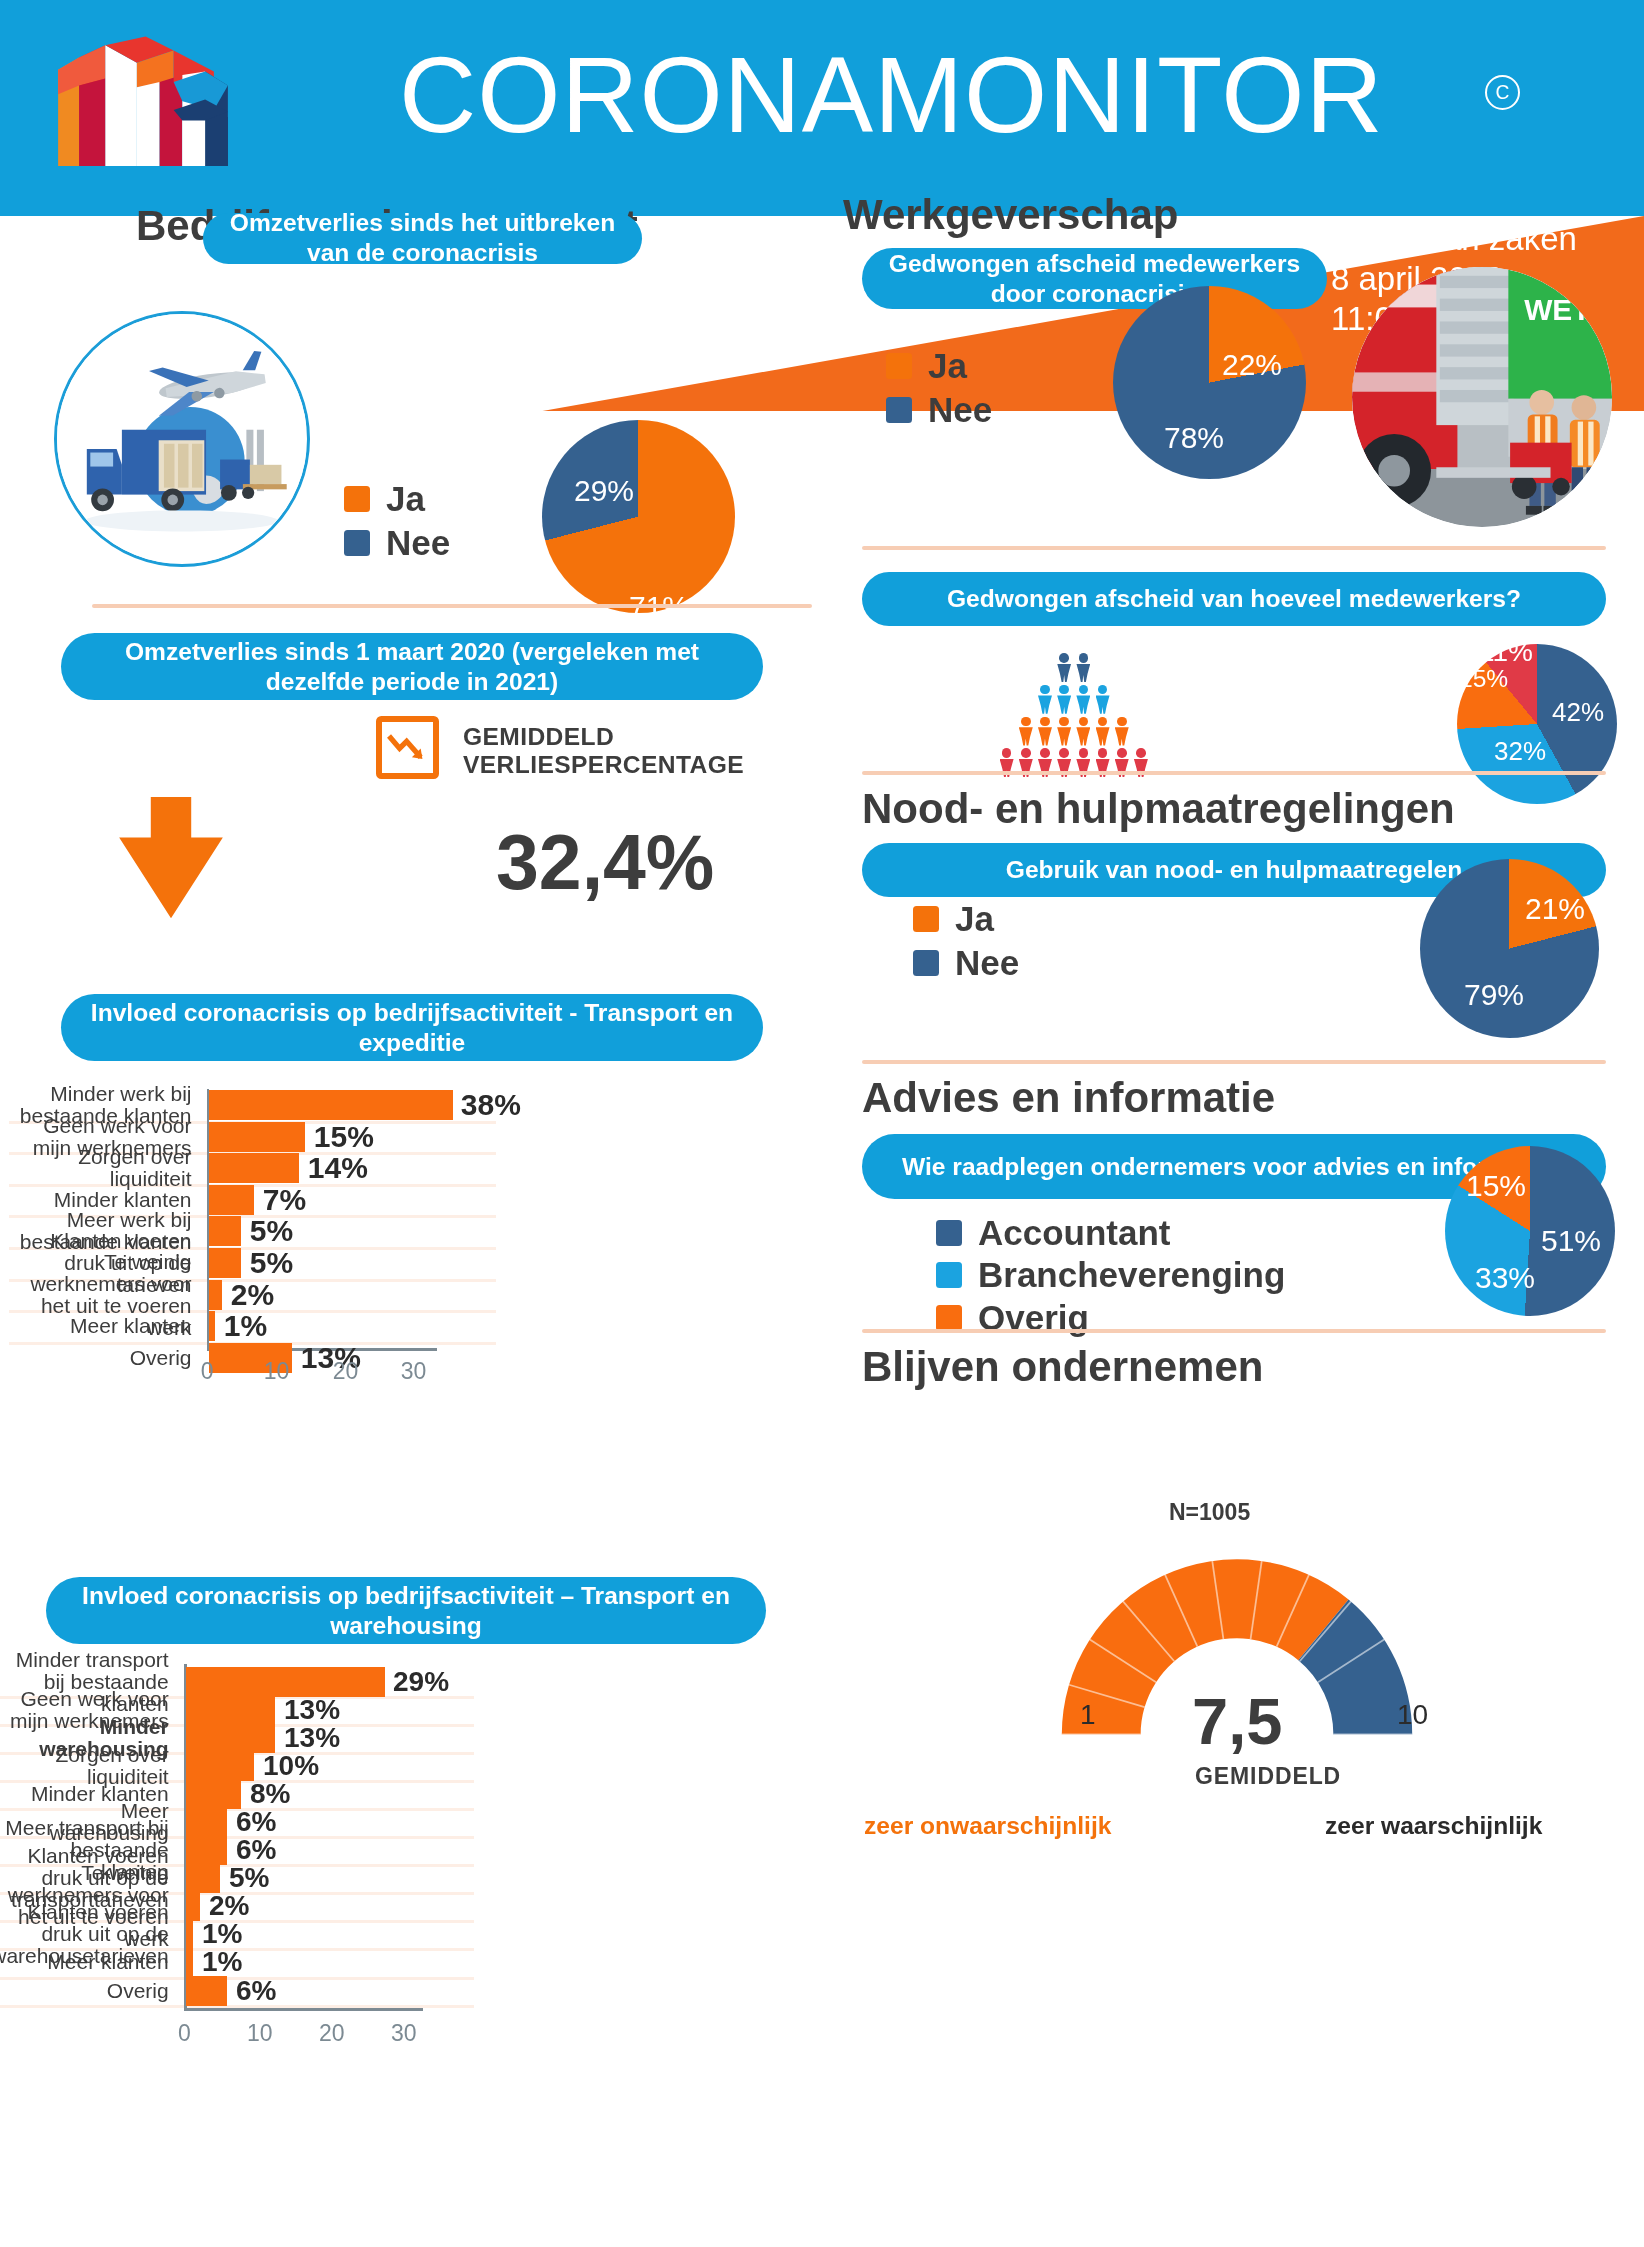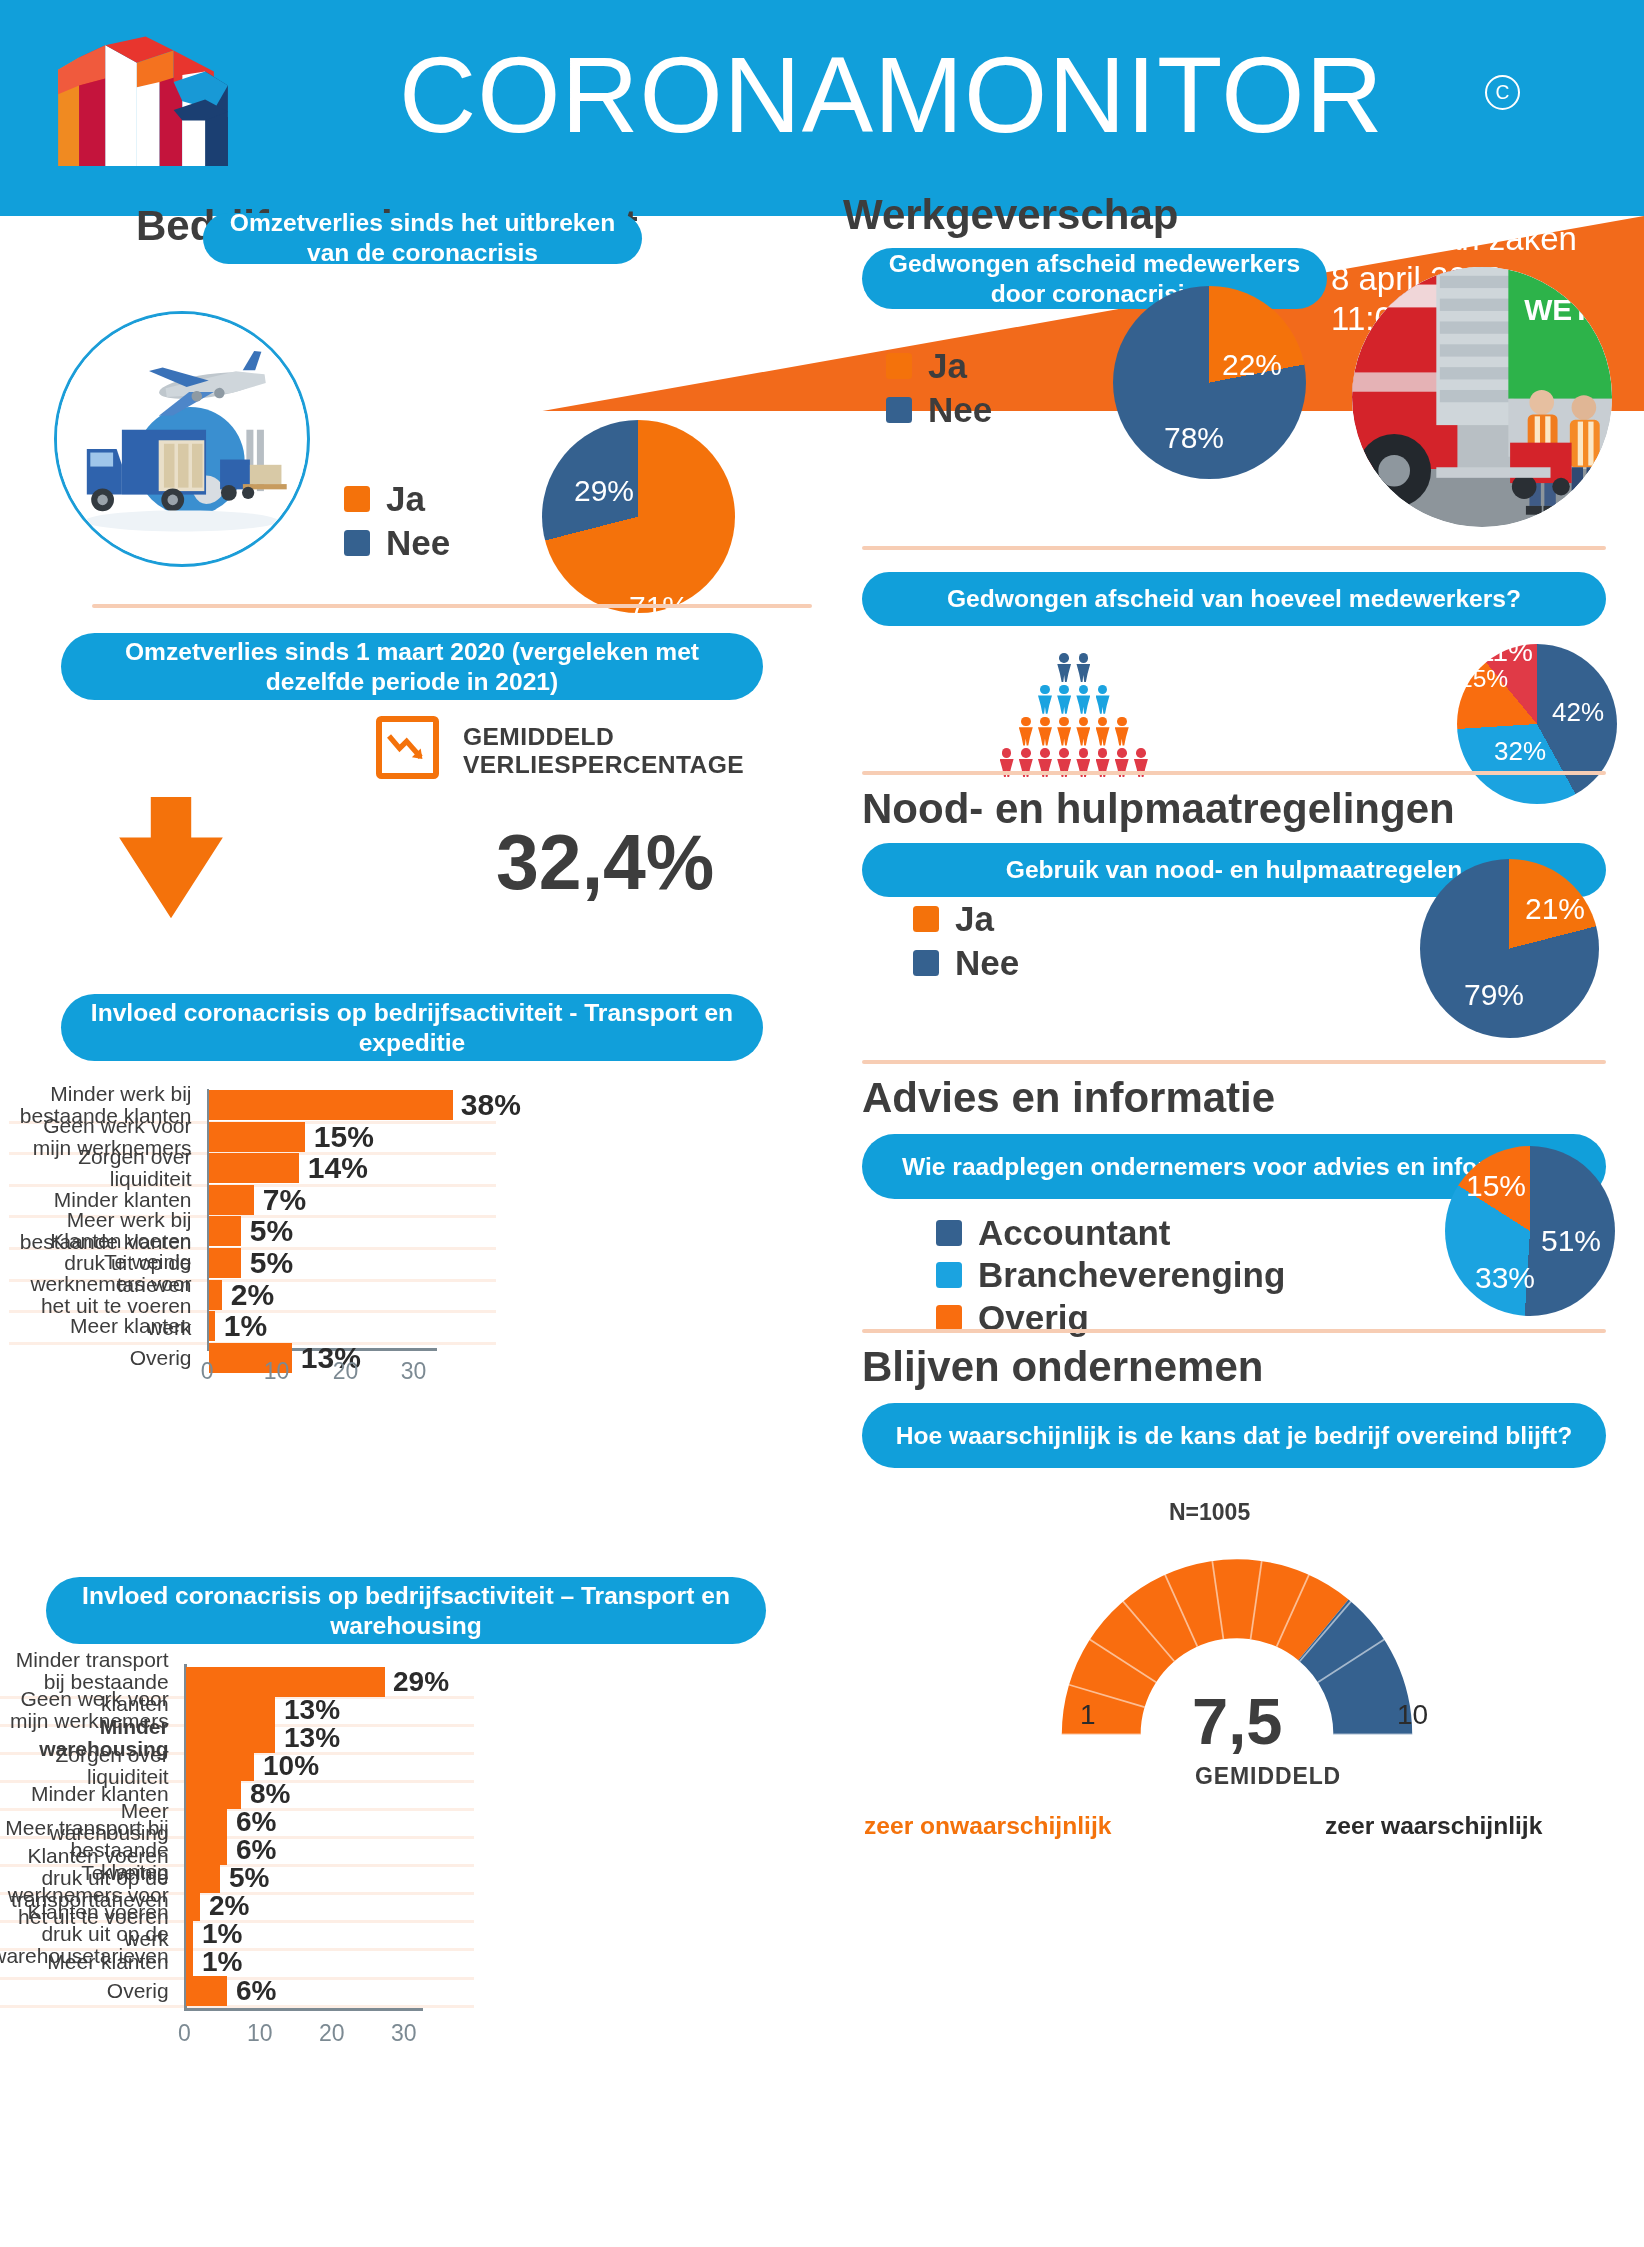--- a/index.html
+++ b/index.html
@@ -641,21 +641,20 @@
     <div class="pie" style="left:620px; top:930px; width:170px; height:170px;
                 background: conic-gradient(#35618f 0turn 0.51turn, #1ba3e0 0.51turn 0.84turn, #f96d0f 0.84turn 1turn);">
     </div>
     <div class="pie-lbl" style="left:716px; top:1008px;">51%</div>
     <div class="pie-lbl" style="left:650px; top:1045px;">33%</div>
     <div class="pie-lbl" style="left:641px; top:953px;">15%</div>
 
     <div class="divider" style="position:absolute;left:37px;top:1113px;width:744px;"></div>
 
     <div class="sec-title" style="position:absolute;left:37px;top:1127px;">Blijven ondernemen</div>
-    <div class="pill" style="position:absolute; left:37px; top:1187px; width:744px; height:65px;">Hoe waarschijnlijk is de kans dat je bedrijf overeind blijft?</div>
 
     <div class="nlabel" style="left:344px; top:1283px;">N=1005</div>
 
     <div class="gauge-wrap" style="left:219px; top:1324px;">
       <svg width="386" height="219" viewBox="0 0 440 250">
 
         <g transform="translate(220,222)">
 
           <path d="M -200 0 A 200 200 0 0 1 -200 0" fill="none"></path>
           <path d="M -200 0 A 200 200 0 0 1 127.3 -154.2 L 70.0 -84.8 A 110 110 0 0 0 -110 0 Z" fill="#f96d0f"></path>

